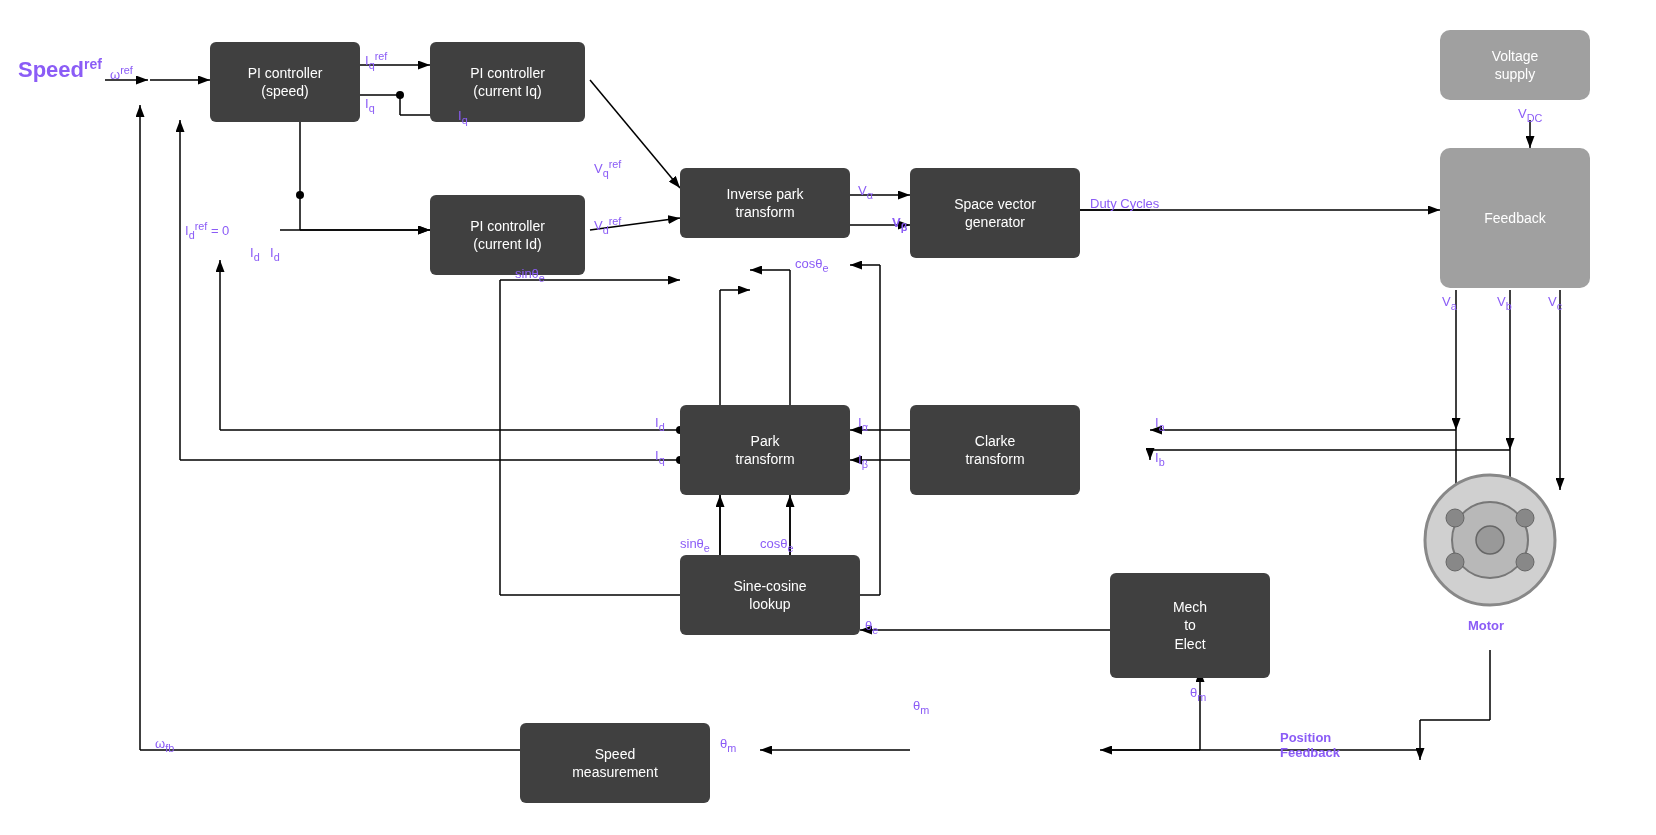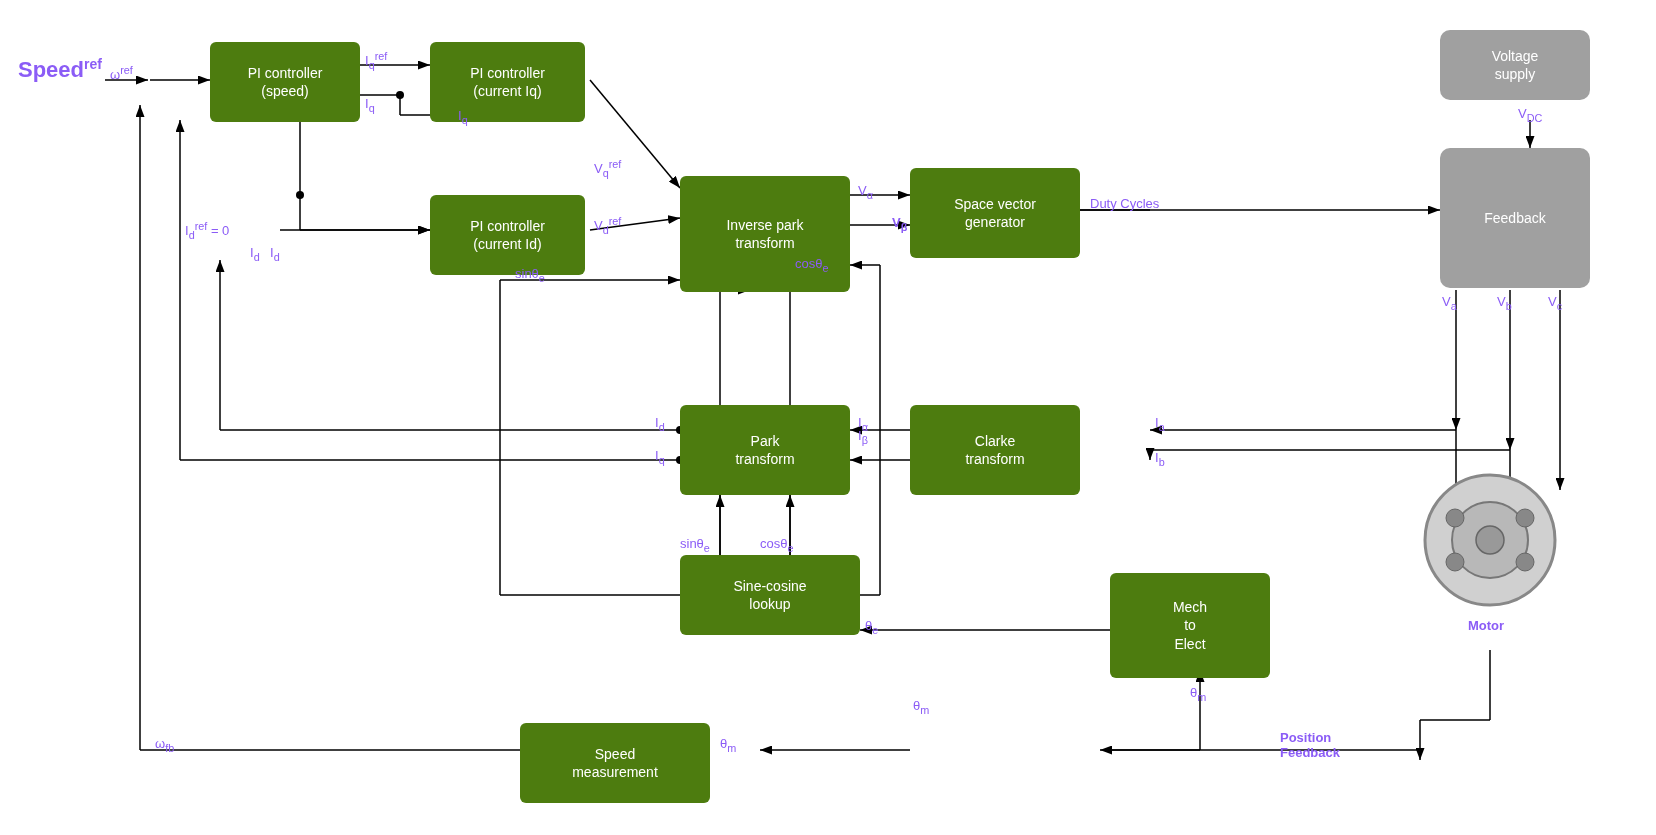--- a/index.html
+++ b/index.html
@@ -21,21 +21,21 @@
       border-radius: 6px;
       display: flex;
       align-items: center;
       justify-content: center;
       text-align: center;
       font-size: 14px;
       font-weight: 500;
       color: white;
       line-height: 1.3;
     }
-    .block-blue { background-color: #4d7c0f; }
+    .block-blue { background-color: #404040; }
     .block-gray { background-color: #a0a0a0; }
 
     .label {
       position: absolute;
       font-size: 13px;
       color: #8b5cf6;
       white-space: nowrap;
     }
     .label-bold {
       font-size: 22px;
@@ -182,21 +182,21 @@
   <div class="block block-blue" style="left:430px; top:195px; width:155px; height:80px;">
     <span>PI controller<br>(current Id)</span>
   </div>
 
   <div class="label" style="left:270px; top:245px;">I<sub>d</sub></div>
 
   <div class="label" style="left:594px; top:158px;">V<sub>q</sub><sup>ref</sup></div>
 
   <div class="label" style="left:594px; top:215px;">V<sub>d</sub><sup>ref</sup></div>
 
-  <div class="block block-blue" style="left:680px; top:176px; width:170px; height:116px;align-items:center;">
+  <div class="block block-blue" style="left:680px; top:168px; width:170px; height:70px;align-items:center;">
     <span>Inverse park<br>transform</span>
   </div>
 
   <div class="label" style="left:858px; top:183px;">V<sub>α</sub></div>
 
   <div class="label" style="left:892px; top:215px;font-weight:bold;">V<sub>β</sub></div>
 
   <div class="block block-blue" style="left:910px; top:168px; width:170px; height:90px;">
     <span>Space vector<br>generator</span>
   </div>
@@ -228,21 +228,21 @@
   <div class="block block-blue" style="left:680px; top:405px; width:170px; height:90px;">
     <span>Park<br>transform</span>
   </div>
 
   <div class="label" style="left:1155px; top:415px;">I<sub>a</sub></div>
 
   <div class="label" style="left:1155px; top:450px;">I<sub>b</sub></div>
 
   <div class="label" style="left:858px; top:415px;">I<sub>α</sub></div>
 
-  <div class="label" style="left:858px; top:428px;">I<sub>β</sub></div>
+  <div class="label" style="left:858px; top:452px;">I<sub>β</sub></div>
 
   <div class="label" style="left:655px; top:415px;">I<sub>d</sub></div>
 
   <div class="label" style="left:655px; top:448px;">I<sub>q</sub></div>
 
   <div class="label" style="left:680px; top:536px;">sinθ<sub>e</sub></div>
 
   <div class="label" style="left:760px; top:536px;">cosθ<sub>e</sub></div>
 
   <div class="block block-blue" style="left:680px; top:555px; width:180px; height:80px;">

